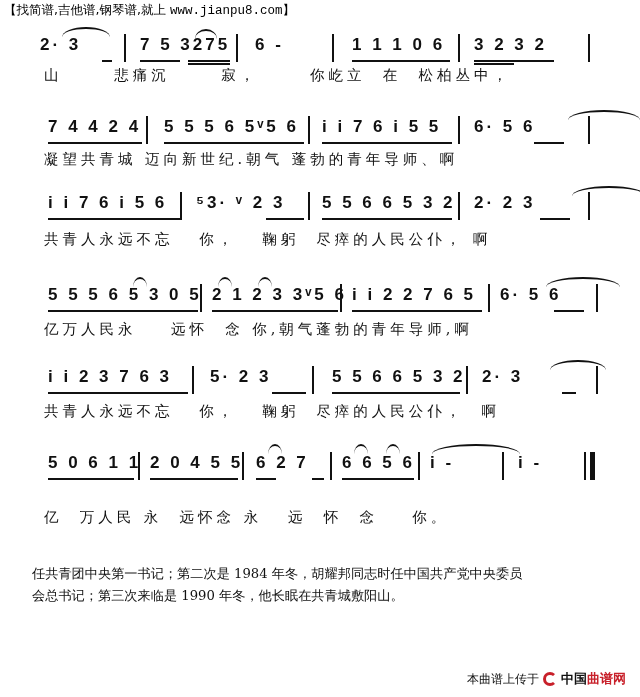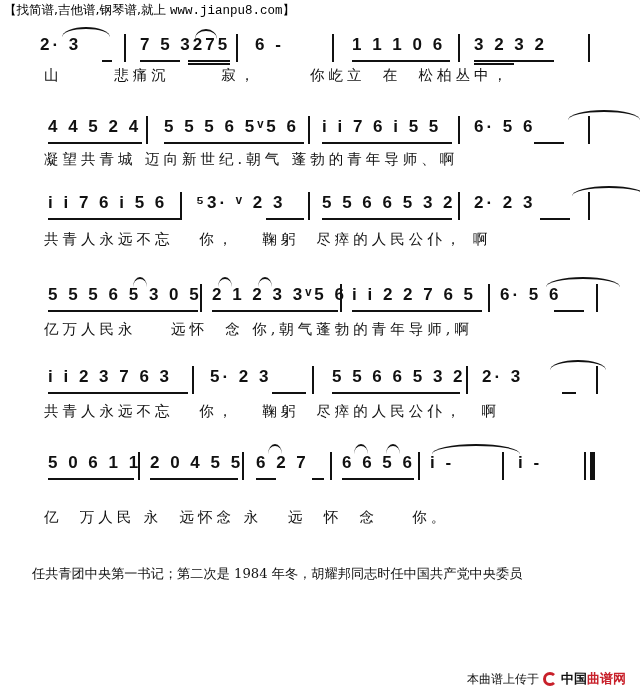--- a/index.html
+++ b/index.html
@@ -51,21 +51,21 @@
   <div class="ul" style="left:148px;top:30px;width:42px;"></div>
   <div class="ul" style="left:148px;top:33px;width:42px;"></div>
   <div class="ul" style="left:312px;top:30px;width:98px;"></div>
   <div class="ul" style="left:434px;top:30px;width:80px;"></div>
   <div class="ul" style="left:434px;top:33px;width:40px;"></div>
 </div>
 <div class="lyrics" style="left:44px;top:66px;">山      悲痛沉      寂，      你屹立  在  松柏丛中，</div>
 
 <div class="staff" style="top:112px;">
   <div class="slur" style="left:528px;top:-2px;width:72px;"></div>
-  <div class="measure" style="left:8px;">4 4 5 2 4</div>
+  <div class="measure" style="left:8px;">7 4 4 2 4</div>
   <div class="barline" style="left:106px;"></div>
   <div class="measure" style="left:124px;">5 5 5 6 5ᵛ5 6</div>
   <div class="barline" style="left:268px;"></div>
   <div class="measure" style="left:282px;">i i 7 6 i 5 5</div>
   <div class="barline" style="left:418px;"></div>
   <div class="measure" style="left:434px;">6·   5 6</div>
   <div class="barline" style="left:548px;"></div>
   <div class="ul" style="left:8px;top:30px;width:94px;"></div>
   <div class="ul" style="left:124px;top:30px;width:140px;"></div>
   <div class="ul" style="left:282px;top:30px;width:130px;"></div>
@@ -148,19 +148,20 @@
   <div class="ul" style="left:8px;top:30px;width:86px;"></div>
   <div class="ul" style="left:110px;top:30px;width:88px;"></div>
   <div class="ul" style="left:216px;top:30px;width:20px;"></div>
   <div class="ul" style="left:272px;top:30px;width:12px;"></div>
   <div class="ul" style="left:302px;top:30px;width:72px;"></div>
 </div>
 <div class="lyrics" style="left:44px;top:508px;text-align:center;">亿  万人民 永  远怀念 永   远  怀  念    你。</div>
 
 <div class="note-text">
   <p class="cont">任共青团中央第一书记；第二次是 1984 年冬，胡耀邦同志时任中国共产党中央委员</p>
+  <p class="cont">会总书记；第三次来临是 1990 年冬，他长眠在共青城敷阳山。</p>
 </div>
 
 <div class="footer">
   <span>本曲谱上传于</span>
   <span class="logo-c"></span>
   <span class="logo-text"><span class="a">中国</span><span class="b">曲谱网</span></span>
 </div>
 
 </body></html>

